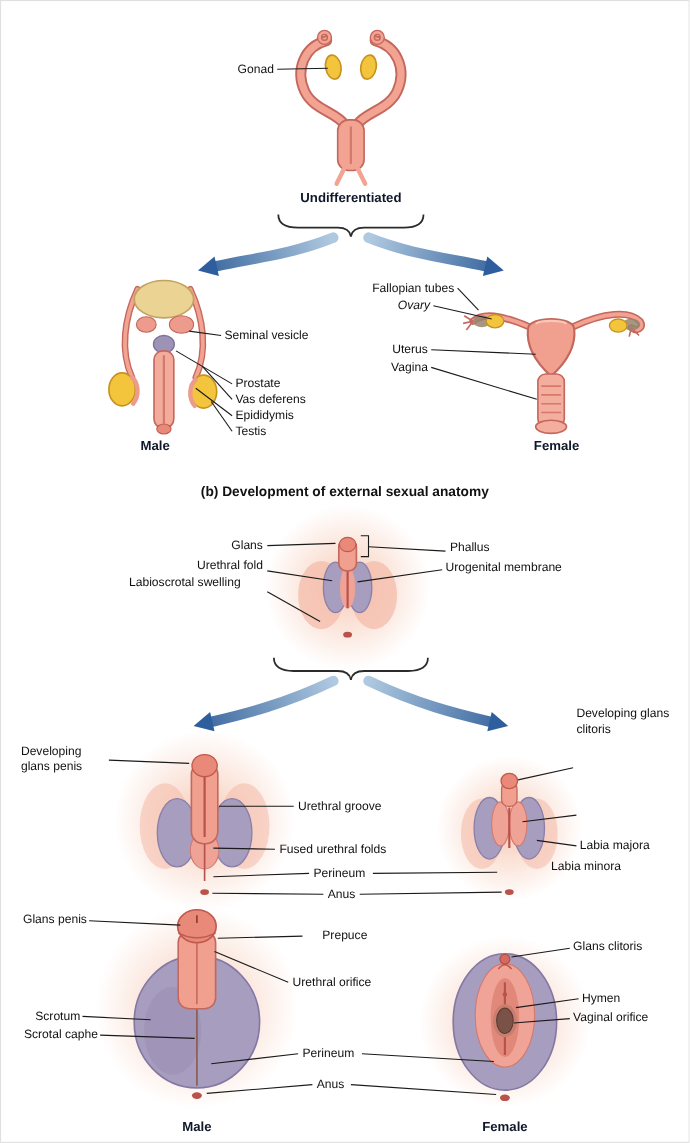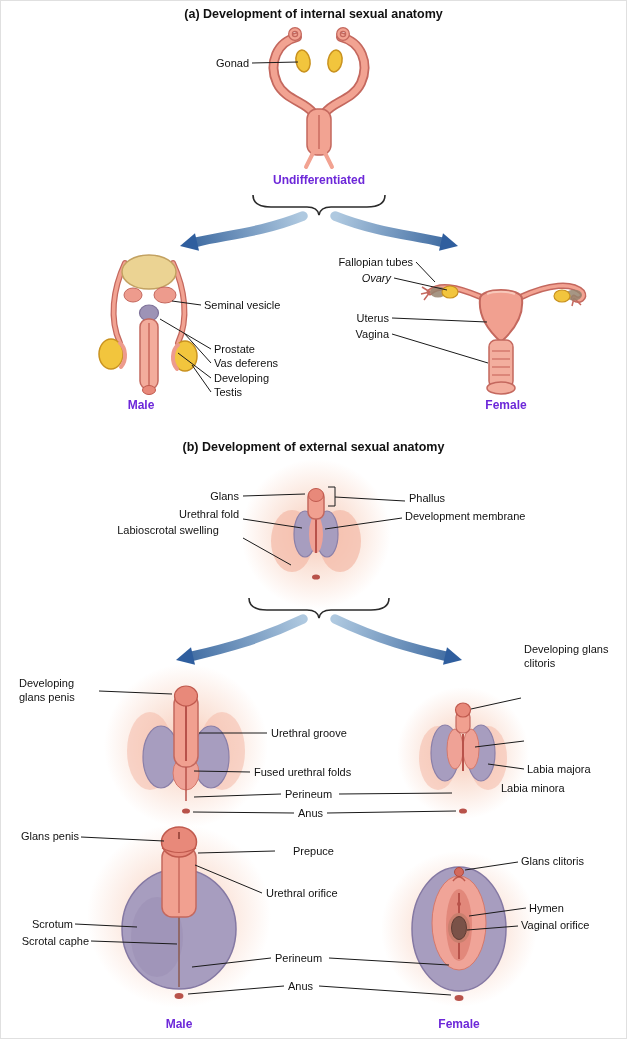--- a/index.html
+++ b/index.html
@@ -14,21 +14,21 @@
     white-space:nowrap;
   }
   .lbl.wrap { white-space:normal; }
   .lbl.right { text-align:right; }
   .title {
     position:absolute; left:0; width:100%; text-align:center;
     font-weight:bold; font-size:12.5px; color:#111;
   }
   .caption {
     position:absolute; font-weight:bold; font-size:12px;
-    text-align:center; color:#6d28d9;
+    text-align:center; color:#0f172a;
   }
 </style>
 </head>
 <body>
 
 <div class="stage">
 
   <svg class="art" width="627" height="1039" viewBox="0 0 627 1039">
     <defs>
       <radialGradient id="glow">
@@ -238,44 +238,43 @@
       <line x1="270" y1="957" x2="191" y2="966"></line>
       <line x1="328" y1="957" x2="448" y2="964"></line>
       <line x1="283" y1="985" x2="187" y2="993"></line>
       <line x1="318" y1="985" x2="450" y2="994"></line>
       <line x1="517" y1="861" x2="464" y2="869"></line>
       <line x1="525" y1="907" x2="468" y2="915"></line>
       <line x1="517" y1="925" x2="466" y2="929"></line>
     </g>
   </svg>
 
-  <div class="title" style="top:6px;">(a) Development of internal sexual anatomy</div>
   <div class="title" style="top:439px;">(b) Development of external sexual anatomy</div>
 
   <div class="lbl right" style="left:185px; top:56px; width:63px;">Gonad</div>
   <div class="caption" style="left:238px; top:172px; width:160px;">Undifferentiated</div>
 
   <div class="lbl" style="left:203px; top:298px;">Seminal vesicle</div>
   <div class="lbl" style="left:213px; top:342px;">Prostate</div>
   <div class="lbl" style="left:213px; top:356px;">Vas deferens</div>
-  <div class="lbl" style="left:213px; top:371px;">Developing</div>
+  <div class="lbl" style="left:213px; top:371px;">Epididymis</div>
   <div class="lbl" style="left:213px; top:385px;">Testis</div>
   <div class="caption" style="left:100px; top:397px; width:80px;">Male</div>
 
   <div class="lbl right" style="left:318px; top:255px; width:94px;">Fallopian tubes</div>
   <div class="lbl right" style="left:318px; top:271px; width:72px;font-style:italic;">Ovary</div>
   <div class="lbl right" style="left:318px; top:311px; width:70px;">Uterus</div>
   <div class="lbl right" style="left:318px; top:327px; width:70px;">Vagina</div>
   <div class="caption" style="left:455px; top:397px; width:100px;">Female</div>
 
   <div class="lbl right" style="left:168px; top:489px; width:70px;">Glans</div>
   <div class="lbl right" style="left:138px; top:507px; width:100px;">Urethral fold</div>
   <div class="lbl right" style="left:96px; top:523px; width:142px;text-align:center;">Labioscrotal swelling</div>
   <div class="lbl" style="left:408px; top:491px;">Phallus</div>
-  <div class="lbl" style="left:404px; top:509px;">Development membrane</div>
+  <div class="lbl" style="left:404px; top:509px;">Urogenital membrane</div>
 
   <div class="lbl wrap" style="left:18px; top:676px; width:80px;">Developing glans penis</div>
   <div class="lbl" style="left:270px; top:726px;">Urethral groove</div>
   <div class="lbl" style="left:253px; top:765px;">Fused urethral folds</div>
   <div class="lbl" style="left:284px; top:787px;">Perineum</div>
   <div class="lbl" style="left:297px; top:806px;">Anus</div>
   <div class="lbl wrap" style="left:523px; top:642px; width:92px;">Developing glans clitoris</div>
   <div class="lbl" style="left:500px; top:734px;margin-top:47px;">Labia minora</div>
   <div class="lbl" style="left:526px; top:762px;">Labia majora</div>
 

